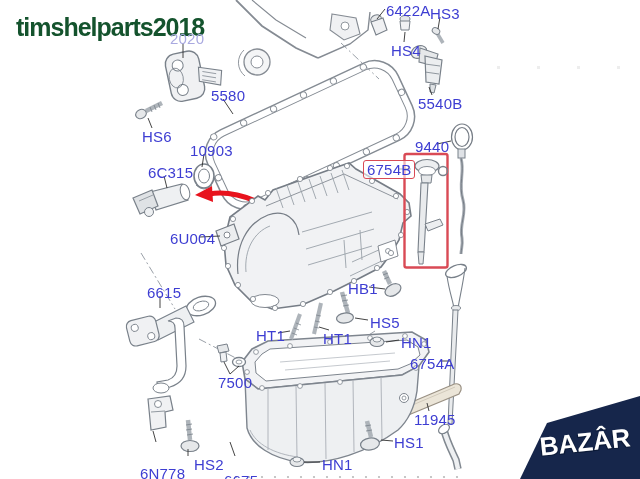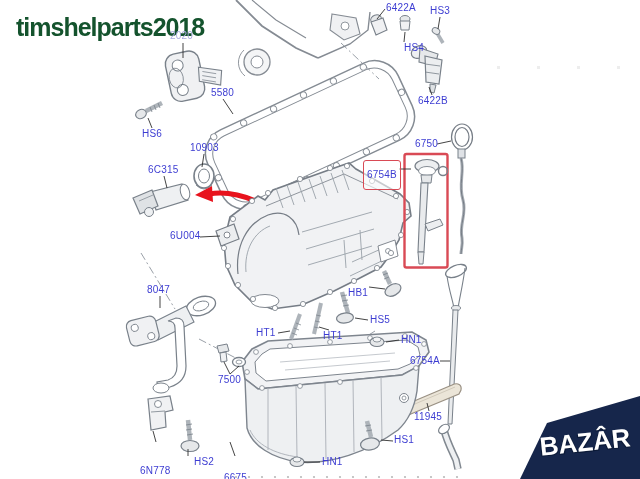--- a/index.html
+++ b/index.html
@@ -1,24 +1,24 @@
 <!DOCTYPE html>
 <html><head>
 <meta charset="utf-8">
 <style>
   html,body{margin:0;padding:0;background:#ffffff;}
   .stage{position:relative;width:640px;height:479px;background:#ffffff;overflow:hidden;
          font-family:"Liberation Sans",sans-serif;}
   .stage svg.art{position:absolute;left:0;top:0;z-index:1;}
   .wm{position:absolute;left:16px;top:13px;z-index:2;font-size:25px;font-weight:bold;
       color:#14532d;letter-spacing:-1px;white-space:nowrap;}
-  .lbl{position:absolute;z-index:3;font-size:10px;color:#3d3dd2;letter-spacing:.2px;
+  .lbl{position:absolute;z-index:3;font-size:15px;color:#3d3dd2;letter-spacing:.2px;
        white-space:nowrap;line-height:1;}
   .lbl.obscured{color:#a9a9e0;}
-  .lbl.boxed{border:1.6px solid #d94a55;border-radius:3px;padding:9px 3px;background:rgba(255,255,255,.6);}
+  .lbl.boxed{border:1.6px solid #d94a55;border-radius:3px;padding:1px 3px;background:rgba(255,255,255,.6);}
   .brand{position:absolute;left:0;top:0;width:640px;height:479px;z-index:5;pointer-events:none;}
   .brand-text{position:absolute;left:529px;top:427px;width:112px;text-align:center;
       font-size:26px;font-weight:bold;color:#ffffff;transform:rotate(-6deg);
       text-shadow:1px 1px 0 #0d1b38, -1px 1px 0 #0d1b38;}
 </style>
 </head>
 <body>
 
 <div class="stage">
 
@@ -360,28 +360,28 @@
 </svg>
 
 <div class="wm">timshelparts2018</div>
 
 <div class="lbl obscured" style="left:170px;top:31px">2020</div>
 <div class="lbl" style="left:142px;top:129px">HS6</div>
 <div class="lbl" style="left:211px;top:88px">5580</div>
 <div class="lbl" style="left:190px;top:143px">10903</div>
 <div class="lbl" style="left:148px;top:165px">6C315</div>
 <div class="lbl" style="left:170px;top:231px">6U004</div>
-<div class="lbl" style="left:147px;top:285px">8047</div>
+<div class="lbl" style="left:147px;top:285px">6615</div>
 <div class="lbl" style="left:386px;top:3px">6422A</div>
 <div class="lbl" style="left:430px;top:6px">HS3</div>
-<div class="lbl" style="left:404px;top:43px">HS4</div>
-<div class="lbl" style="left:418px;top:96px">6422B</div>
-<div class="lbl" style="left:415px;top:139px">6750</div>
+<div class="lbl" style="left:391px;top:43px">HS4</div>
+<div class="lbl" style="left:418px;top:96px">5540B</div>
+<div class="lbl" style="left:415px;top:139px">9440</div>
 <div class="lbl boxed" style="left:363px;top:160px">6754B</div>
-<div class="lbl" style="left:348px;top:288px">HB1</div>
+<div class="lbl" style="left:348px;top:281px">HB1</div>
 <div class="lbl" style="left:370px;top:315px">HS5</div>
 <div class="lbl" style="left:256px;top:328px">HT1</div>
 <div class="lbl" style="left:323px;top:331px">HT1</div>
 <div class="lbl" style="left:401px;top:335px">HN1</div>
 <div class="lbl" style="left:410px;top:356px">6754A</div>
 <div class="lbl" style="left:218px;top:375px">7500</div>
 <div class="lbl" style="left:140px;top:466px">6N778</div>
 <div class="lbl" style="left:194px;top:457px">HS2</div>
 <div class="lbl" style="left:224px;top:473px">6675</div>
 <div class="lbl" style="left:322px;top:457px">HN1</div>

